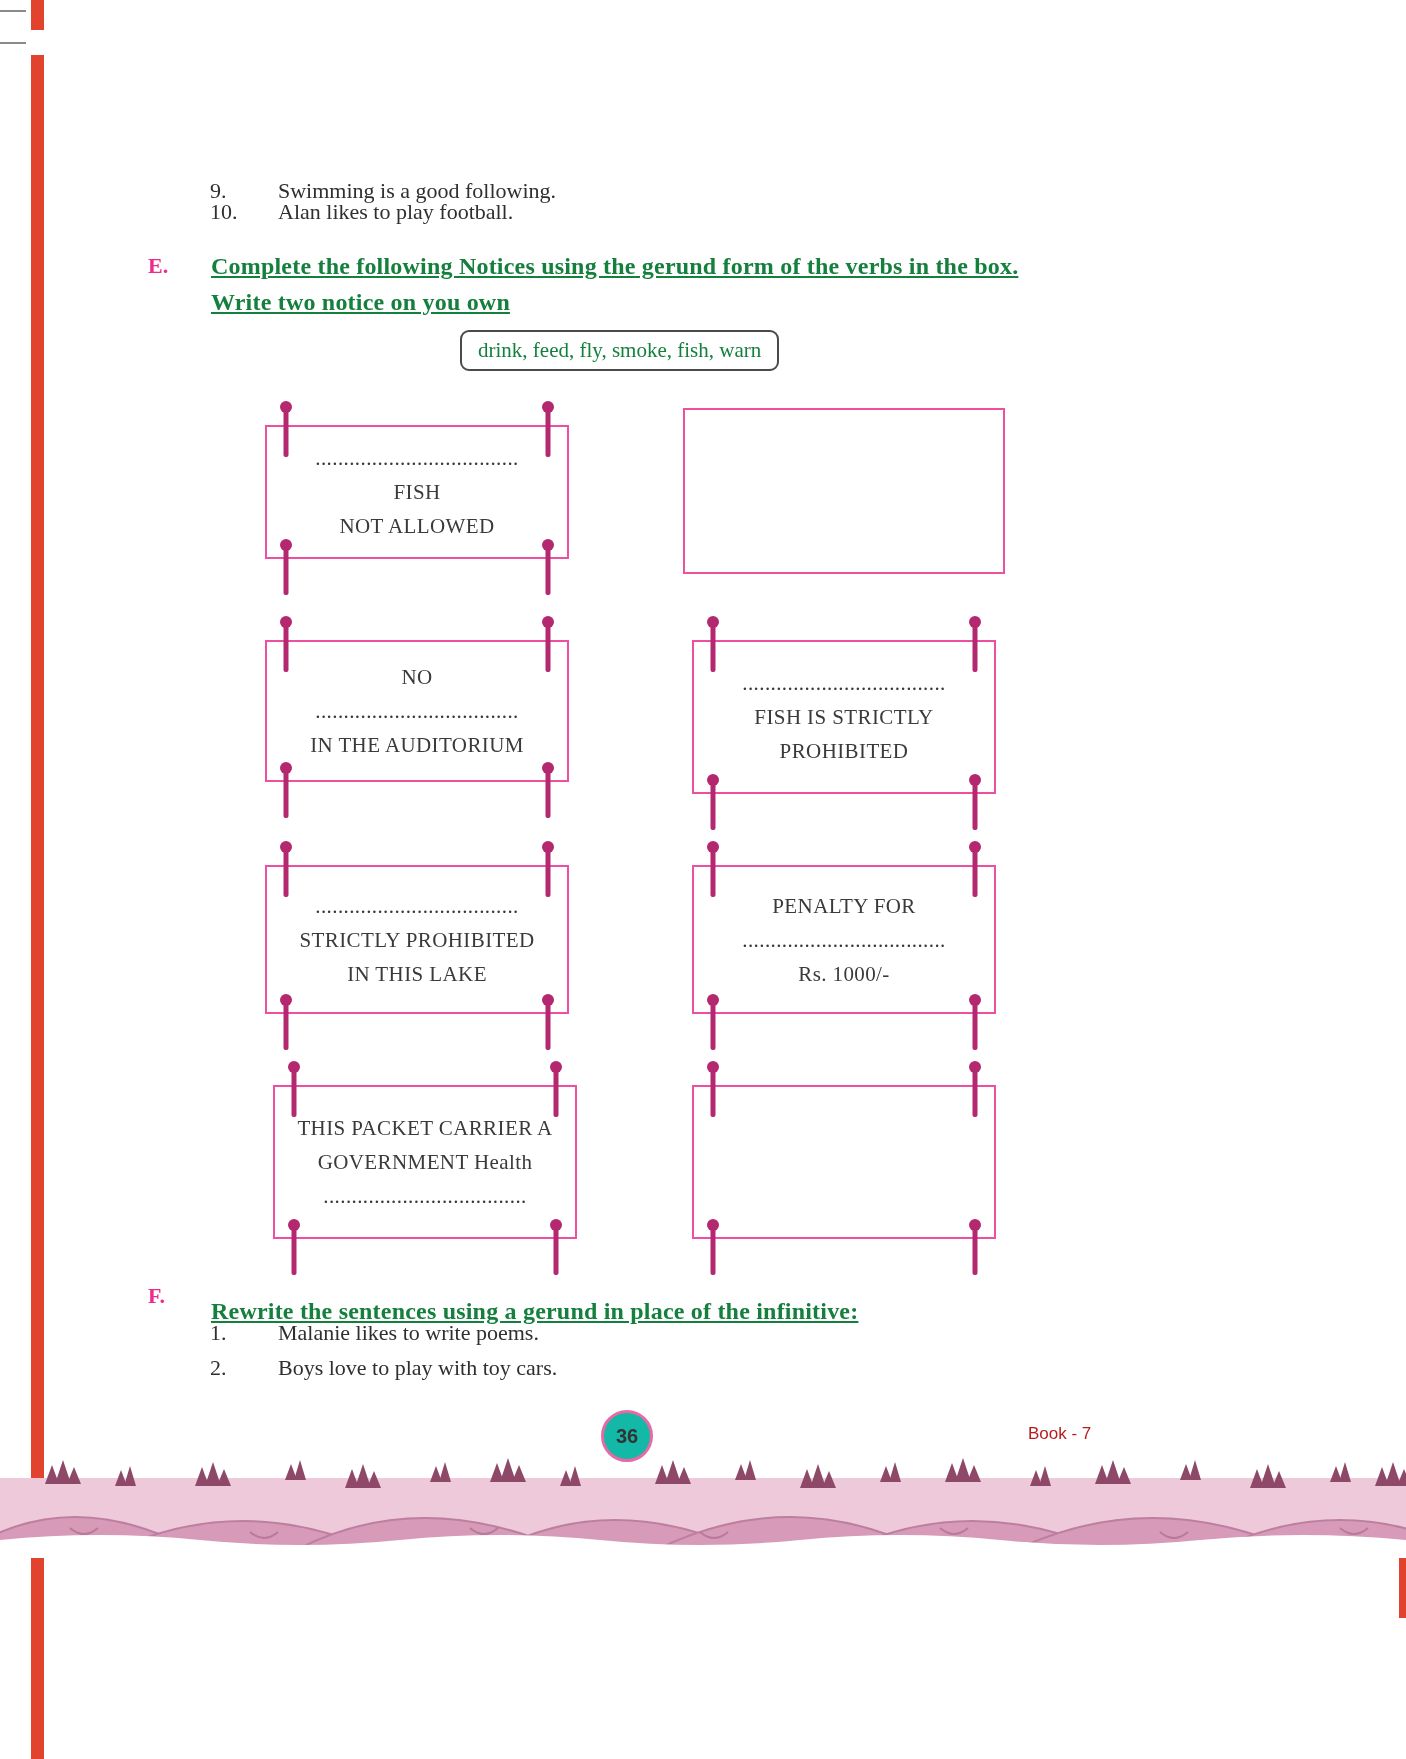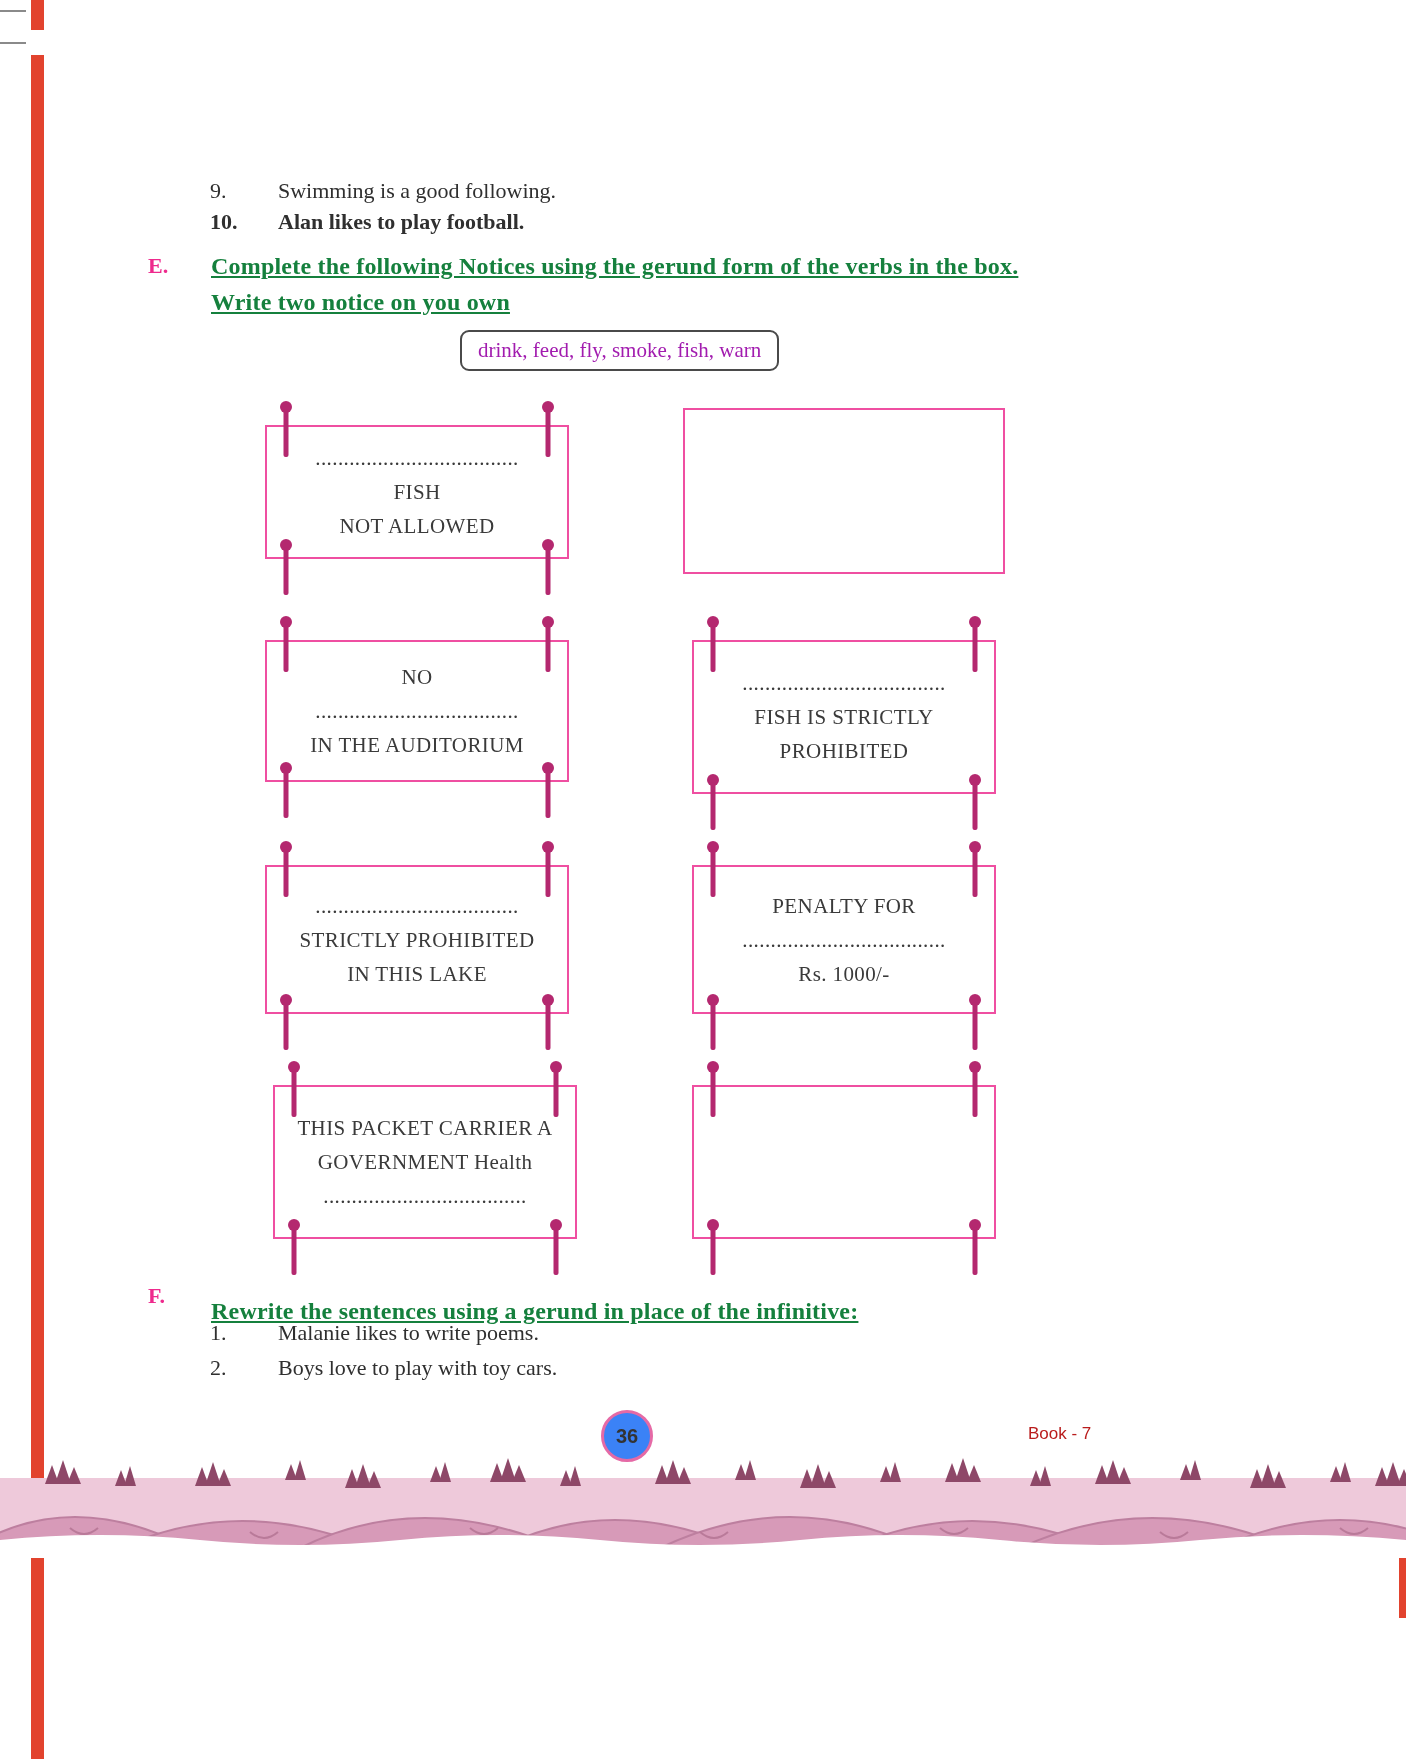--- a/index.html
+++ b/index.html
@@ -9,21 +9,21 @@
   }
   .stripe{position:absolute;left:31px;width:13px;background:#e2432e;}
   .stripe-right{position:absolute;right:0;width:7px;background:#e2432e;}
   .cropline{position:absolute;left:0;width:26px;height:2px;background:#8a8a8a;}
   .list-item{position:absolute;display:flex;font-size:22px;color:#2f2f2f;}
   .list-item .num{width:68px;flex:0 0 68px;}
   .sec-label{position:absolute;font-size:22px;font-weight:bold;color:#ee2a8d;}
   .sec-head{position:absolute;font-size:24px;font-weight:bold;color:#15803d;letter-spacing:.2px;text-decoration:underline;}
   .verb-box{
     position:absolute;border:2px solid #4a4a4a;border-radius:9px;
-    padding:6px 16px;font-size:21px;color:#a21caf;background:#fff;
+    padding:6px 16px;font-size:21px;color:#15803d;background:#fff;
   }
   .notice{position:absolute;border:2px solid #ef4fa1;background:#fff;}
   .notice-lines{
     display:flex;flex-direction:column;justify-content:center;align-items:center;
     height:100%;font-size:21px;line-height:34px;color:#3a3a3a;text-align:center;
     letter-spacing:.4px;
   }
   .pin{position:absolute;width:12px;height:58px;z-index:3;}
   .pin::before{
     content:"";position:absolute;left:50%;transform:translateX(-50%);top:0;
@@ -33,21 +33,21 @@
     content:"";position:absolute;left:50%;transform:translateX(-50%);top:8px;
     width:5px;height:48px;background:#b4286f;border-radius:2px;
   }
   .pin.tl{left:13px;top:-26px;}
   .pin.tr{right:13px;top:-26px;}
   .pin.bl{left:13px;bottom:-40px;}
   .pin.br{right:13px;bottom:-40px;}
   .footer-art{position:absolute;left:0;top:1448px;width:1406px;height:110px;}
   .page-circle{
     position:absolute;left:601px;top:1410px;width:46px;height:46px;
-    border:3px solid #e56aa6;border-radius:50%;background:#3b82f6;
+    border:3px solid #e56aa6;border-radius:50%;background:#14b8a6;
     display:flex;align-items:center;justify-content:center;
     font-family:"Liberation Sans",sans-serif;font-weight:bold;font-size:20px;color:#333;z-index:5;
   }
   .book-label{
     position:absolute;left:1028px;top:1424px;font-family:"Liberation Sans",sans-serif;
     font-size:17px;color:#b91c1c;z-index:5;
   }
 </style>
 </head>
 <body>
@@ -55,21 +55,21 @@
 <div class="stripe" style="top:0;height:30px;"></div>
 <div class="stripe" style="top:55px;height:1704px;"></div>
 <div class="cropline" style="top:10px;"></div>
 <div class="cropline" style="top:42px;"></div>
 <div class="stripe-right" style="top:1488px;height:130px;"></div>
 
 <div class="list-item" style="left:210px;top:178px;">
   <span class="num">9.</span>
   <span class="txt">Swimming is a good following.</span>
 </div>
-<div class="list-item" style="left:210px;top:209px;font-weight:bold;">
+<div class="list-item" style="left:210px;top:199px;">
   <span class="num">10.</span>
   <span class="txt">Alan likes to play football.</span>
 </div>
 
 <div class="sec-label" style="left:148px;top:253px;">E.</div>
 <div class="sec-head" style="left:211px;top:253px;">Complete the following Notices using the gerund form of the verbs in the box.</div>
 <div class="sec-head" style="left:211px;top:289px;">Write two notice on you own</div>
 
 <div class="verb-box" style="left:460px;top:330px;">drink, feed, fly, smoke, fish, warn</div>
 

